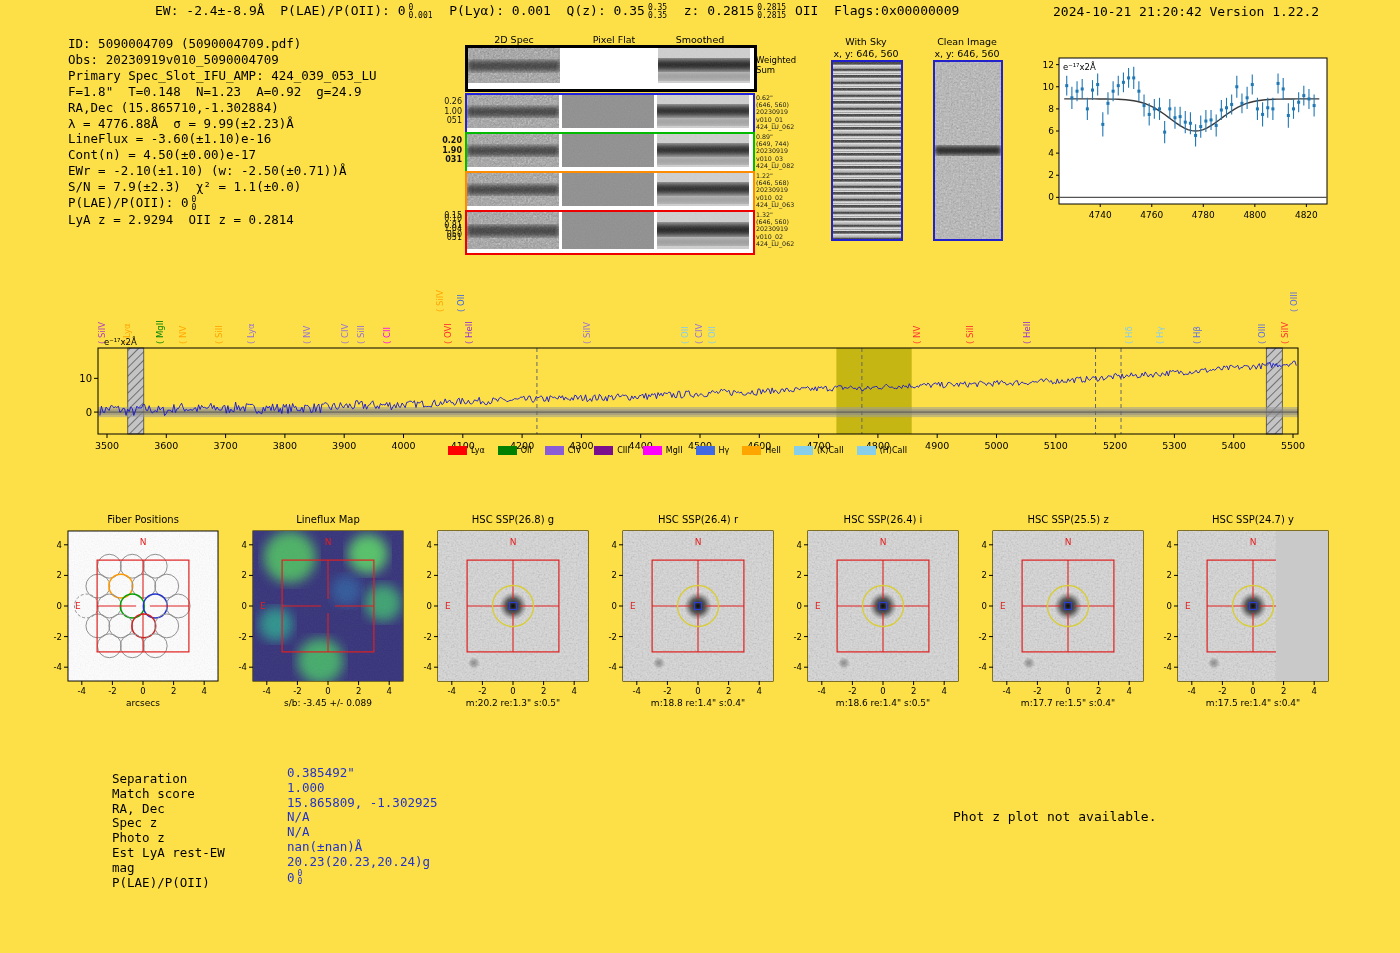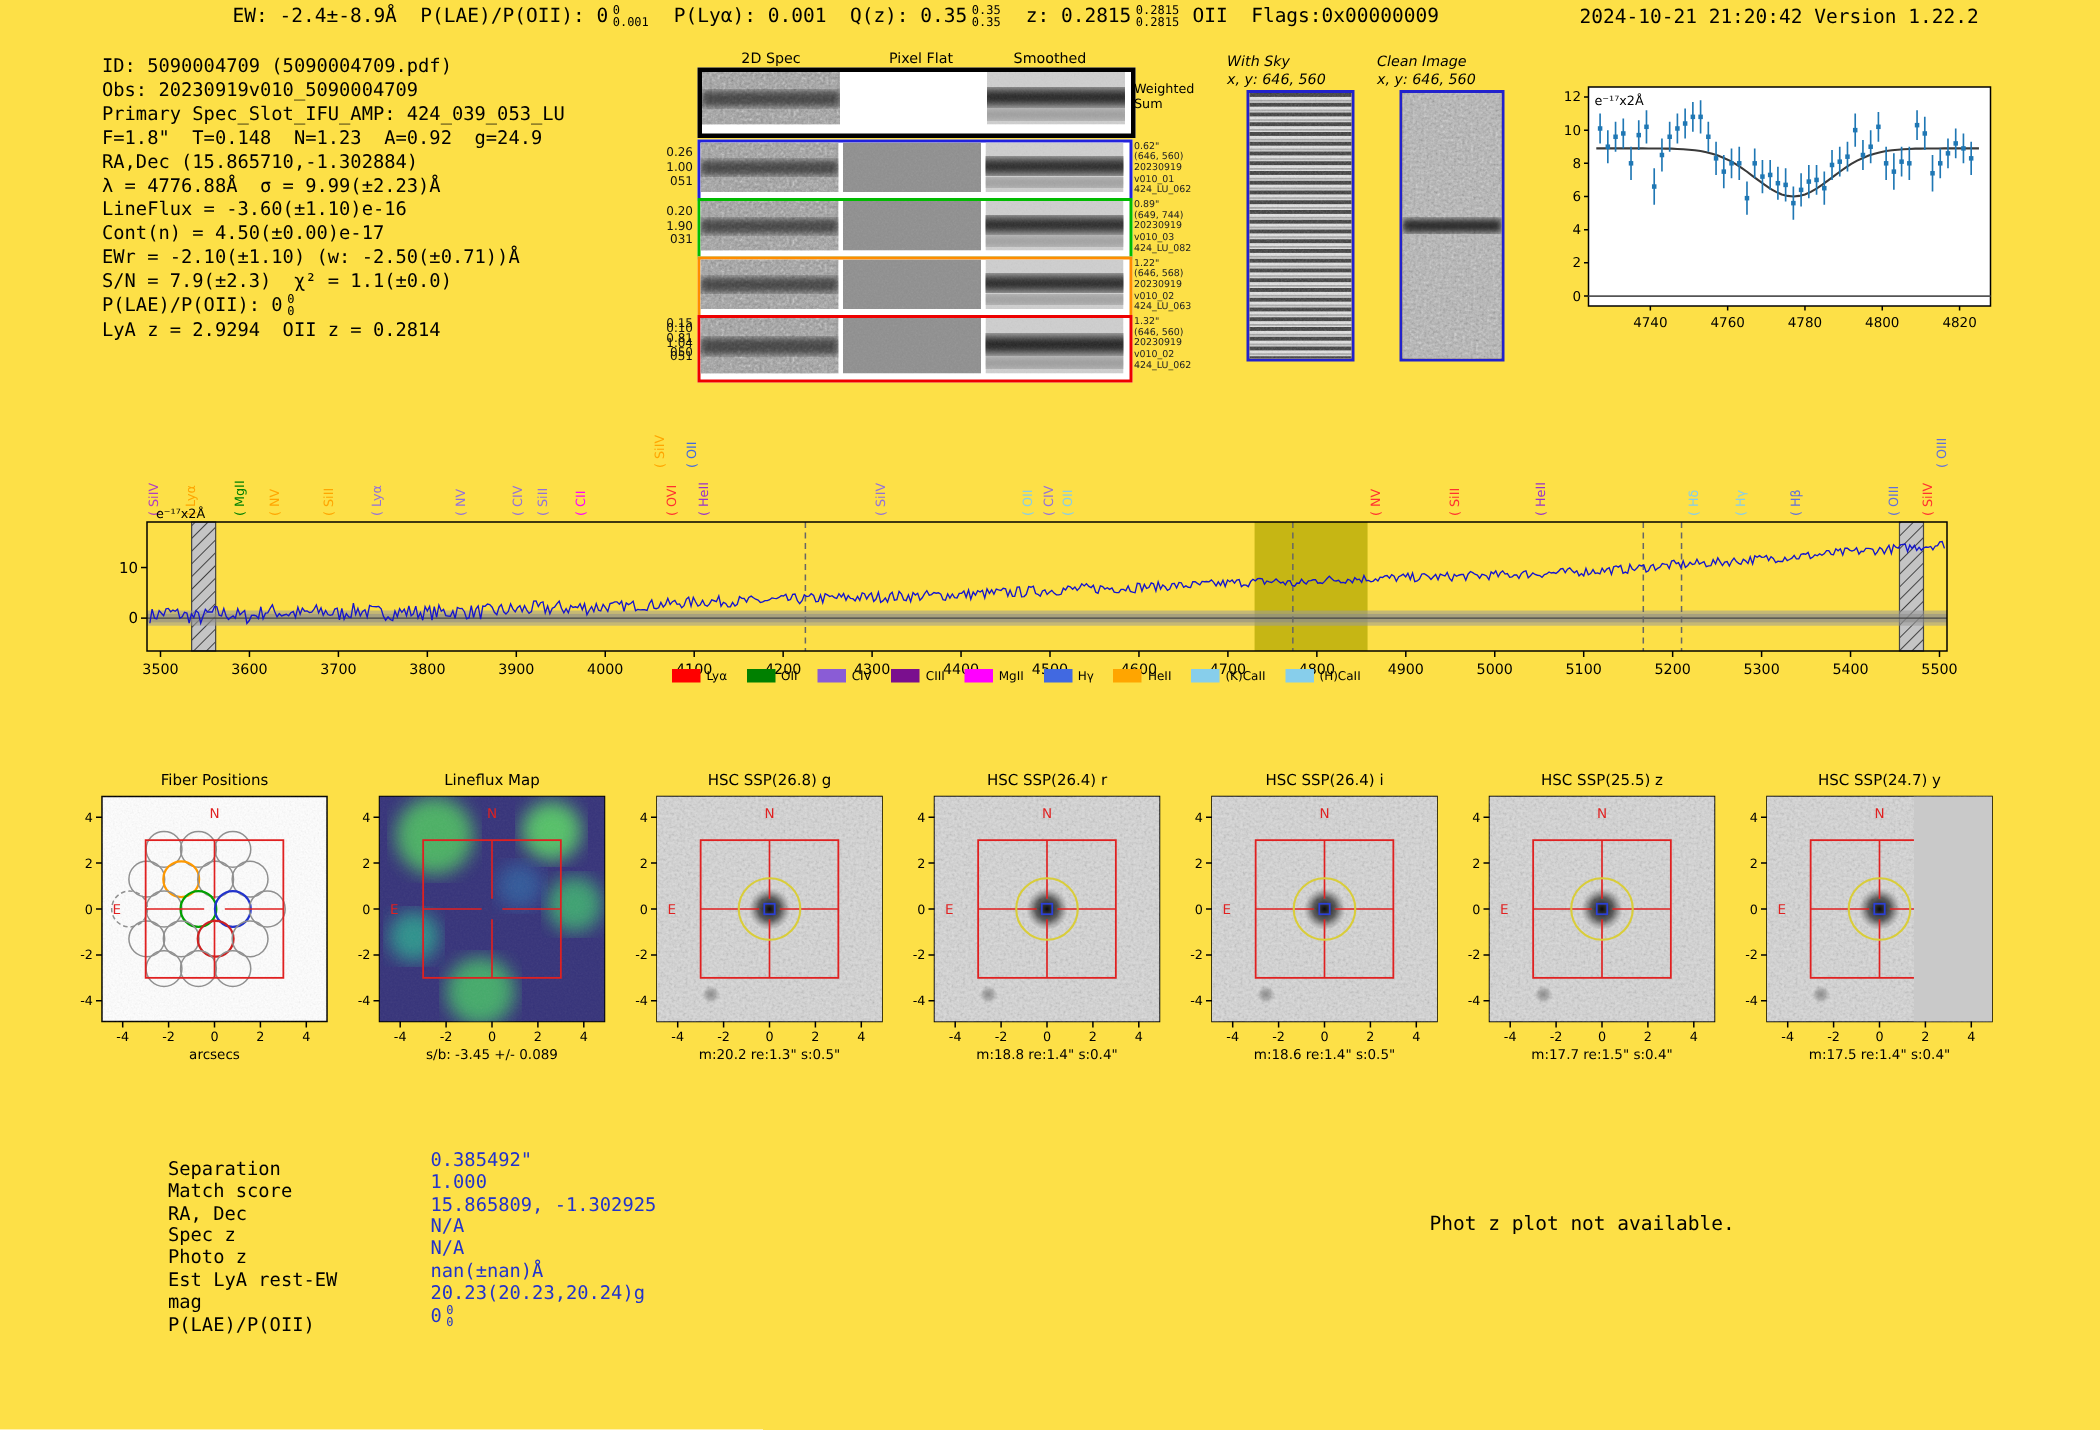--- a/index.html
+++ b/index.html
@@ -14,21 +14,21 @@
   #header-right{left:1053px;top:4px;font-size:13px;}
   #info{left:68px;top:36px;font-size:12.5px;line-height:15.9px;}
   #montage{left:441px;top:34px;width:352px;height:222px;}
   .mcoltitle{position:absolute;top:0;font-size:9.5px;width:90px;text-align:center;}
   .mrow{position:absolute;left:24px;width:286px;display:flex;gap:3px;background:#fff;}
   .mrow svg{display:block;}
   .mlbl{position:absolute;width:21px;text-align:right;font-size:8px;line-height:9.5px;
         font-family:"DejaVu Sans",sans-serif;color:#111;}
   .mrlbl{position:absolute;left:315px;width:40px;font-size:6.3px;line-height:7.2px;color:#222;}
   .wsum{position:absolute;left:315px;font-size:8.5px;line-height:9.5px;color:#000;}
-  .skytitle{font-size:9.5px;text-align:left;line-height:12px;font-style:italic;}
+  .skytitle{font-size:9.5px;text-align:center;line-height:12px;}
   #hsc-line{left:68px;top:487px;font-size:13px;}
   #legend{left:448px;top:446px;display:flex;gap:13px;align-items:center;}
   .leg-item{display:flex;align-items:center;gap:4px;font-size:8px;}
   .leg-sw{width:19px;height:9px;display:inline-block;}
   #match-labels{left:68px;top:772px;font-size:12.5px;line-height:14.8px;margin-left:44px;}
   #match-values{left:287px;top:766px;font-size:12.5px;line-height:14.8px;color:#2233cc;}
   #photz-note{left:937px;top:809px;font-size:13px;margin-left:16px;}
   svg text{font-family:"DejaVu Sans",sans-serif;}
 </style>
 </head>
@@ -164,21 +164,21 @@
           <rect width="92" height="33" fill="#8f8f8f"></rect>
           <rect width="92" height="33" filter="url(#nzB)" opacity="0.15"></rect>
         </svg>
         <svg width="92" height="33">
           <rect width="92" height="33" fill="#cfcfcf"></rect>
           <rect x="-6" y="10.56" width="104" height="10.56" fill="#000" filter="url(#bl35)" opacity="0.9"></rect>
           <rect x="-6" y="23.759999999999998" width="104" height="5.9399999999999995" fill="#000" filter="url(#bl35)" opacity="0.35"></rect>
           <rect width="92" height="33" filter="url(#nzB)" opacity="0.12"></rect>
         </svg>
       </div>
-      <div class="mlbl" style="top: 102px;">
+      <div class="mlbl" style="top: 102px; font-weight: bold;">
         <div>0.20</div>
         <div>1.90</div>
         <div>031</div>
       </div>
       <div class="mrlbl" style="top: 99px;">
         <div>0.89"</div>
         <div>(649, 744)</div>
         <div>20230919</div>
         <div>v010_03</div>
         <div>424_LU_082</div>

